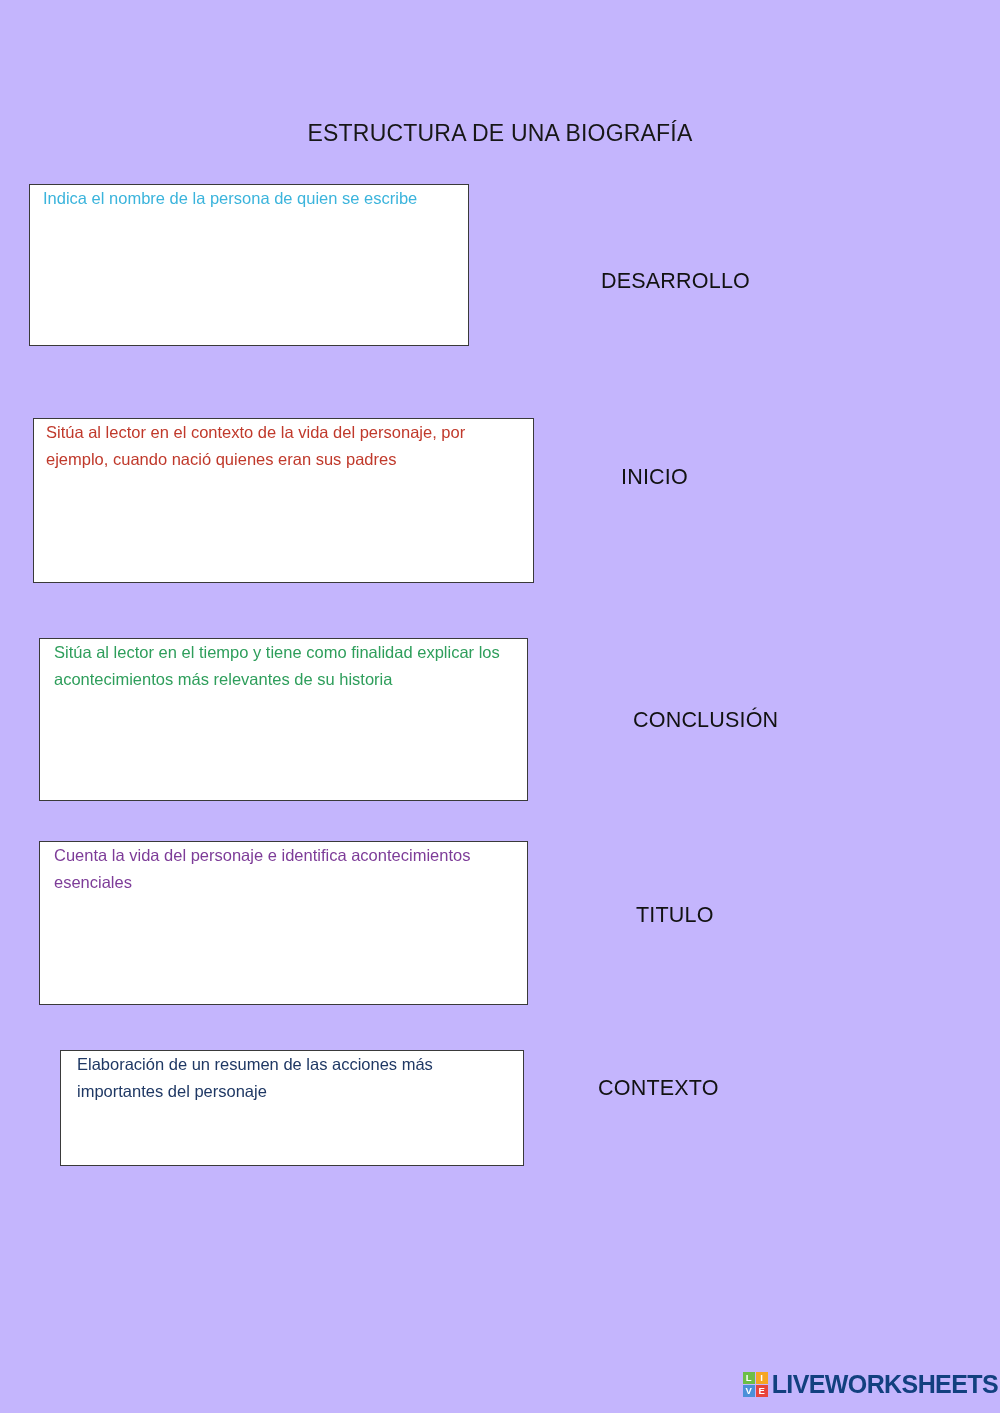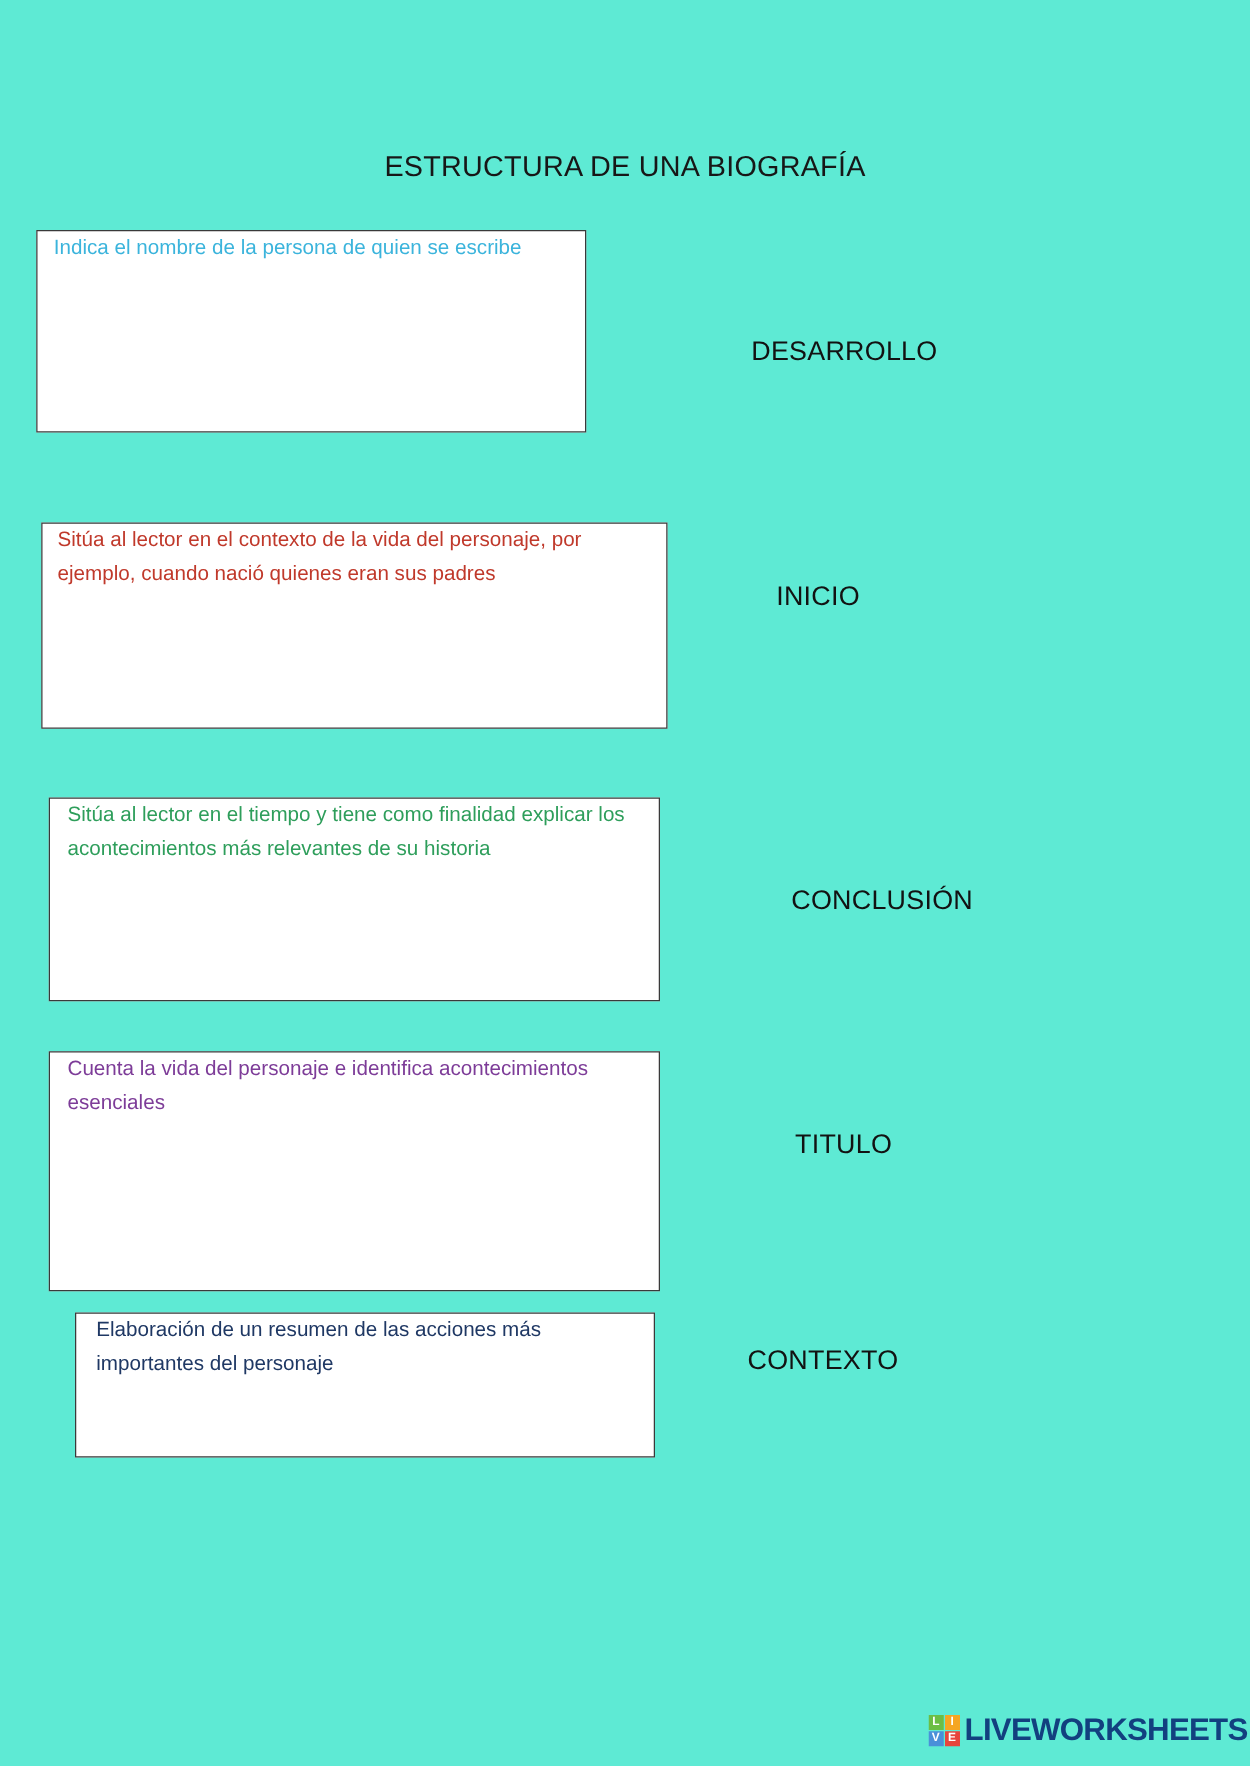--- a/index.html
+++ b/index.html
@@ -13,21 +13,21 @@
     position: relative;
     font-family: "Liberation Sans", sans-serif;
     overflow: hidden;
   }
 
   #worksheet {
     position: absolute;
     left: 0; top: 0;
     width: 1000px;
     height: 1413px;
-    background: #5eead4;
+    background: #c4b5fd;
   }
 
   
   #page-title {
     position: absolute;
     left: 0;
     top: 120px;
     width: 1000px;
     text-align: center;
     font-size: 23px;
@@ -49,21 +49,21 @@
   .answer-text {
     font-size: 16.5px;
     line-height: 1.62;
     padding: 0 12px 16px 13px;
     white-space: pre-line;
   }
 
   #box-titulo      { left: 29px;  top: 184px;  width: 440px; height: 162px; }
   #box-contexto    { left: 33px;  top: 418px;  width: 501px; height: 165px; }
   #box-desarrollo  { left: 39px;  top: 638px;  width: 489px; height: 163px; }
-  #box-inicio      { left: 39px;  top: 841px;  width: 489px; height: 192px; }
+  #box-inicio      { left: 39px;  top: 841px;  width: 489px; height: 164px; }
   #box-conclusion  { left: 60px;  top: 1050px; width: 464px; height: 116px; }
 
   #box-titulo     .answer-text { color: #3BB4DC; padding-bottom: 22px; }
   #box-contexto   .answer-text { color: #C0392B; padding-bottom: 29px; padding-left: 12px; }
   #box-desarrollo .answer-text { color: #2E9E5B; padding-bottom: 8px; padding-left: 14px; }
   #box-inicio     .answer-text { color: #7D3C98; padding-bottom: 14px; padding-left: 14px; }
   #box-conclusion .answer-text { color: #1F3864; padding-bottom: 18px; padding-left: 16px; }
 
   
   .term-label {

